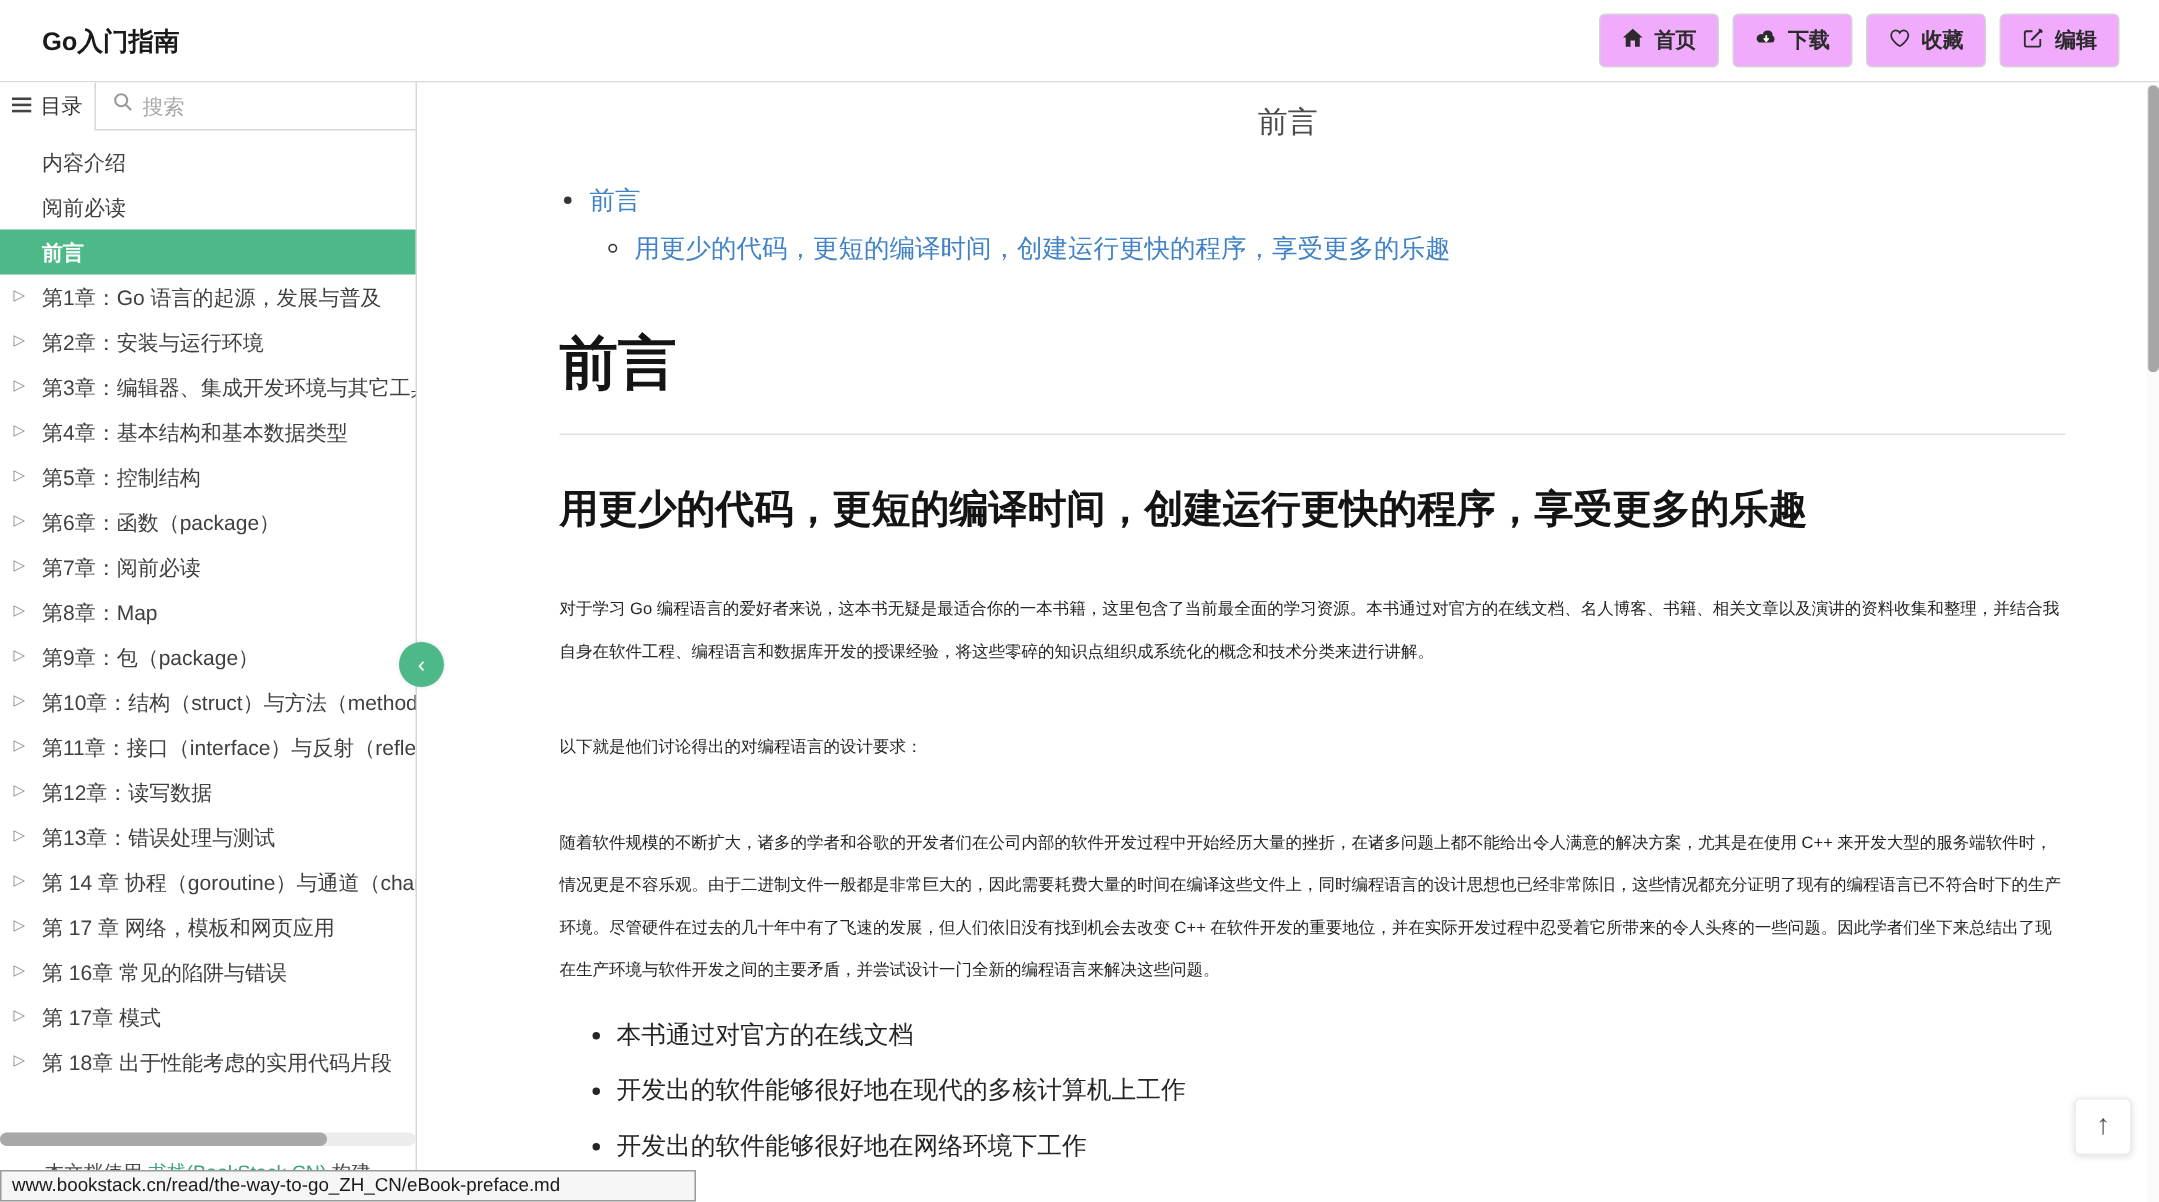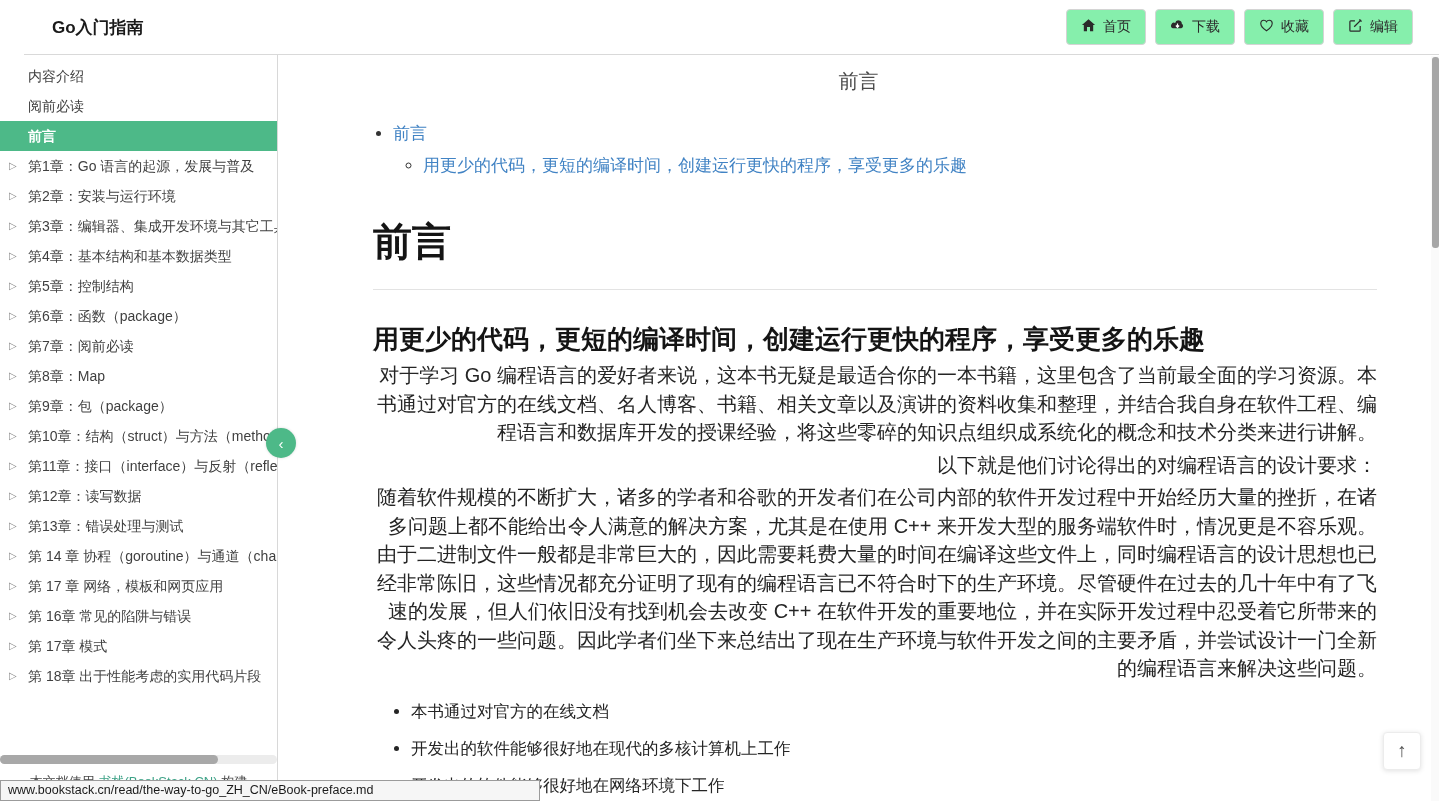--- a/index.html
+++ b/index.html
@@ -1,25 +1,25 @@
 <!DOCTYPE html>
 <html style="--accent: #4db988; --link: #4183c4;"><head>
 <meta charset="utf-8">
 <style>
   * { margin:0; padding:0; box-sizing:border-box; }
   html,body { width:1439px; height:801px; overflow:hidden; background:#fff;
     font-family:"Liberation Sans","DejaVu Sans",sans-serif; }
 
   
   .header { height:55px; border-bottom:1px solid #d9d9d9; display:flex;
-    align-items:center; justify-content:space-between; padding:0 26px 0 28px; background:#fff;margin-left:24px; }
+    align-items:center; justify-content:space-between; padding:0 26px 0 28px; background:#fff; }
   .header-title { font-size:17px; font-weight:bold; color:#1a1a1a; }
   .header-buttons { display:flex; gap:9px; }
   .hbtn { display:flex; align-items:center; gap:7px; border:1px solid #d4d4d4;
-    border-radius:4px; background:#86efac; padding:8px 14px; font-size:14px; color:#2b2b2b; cursor:pointer; }
+    border-radius:4px; background:#f0abfc; padding:8px 14px; font-size:14px; color:#2b2b2b; cursor:pointer;font-weight:bold; }
   .hbtn svg { width:15px; height:15px; }
 
   
   .layout { display:flex; height:746px; position:relative; }
 
   
   .sidebar { width:278px; min-width:278px; border-right:1px solid #d8d8d8;
     position:relative; background:#fff; }
   .side-tabbar { height:32px; display:flex; }
   .toc-tab { width:64px; display:flex; align-items:center; justify-content:center; gap:6px;
@@ -51,33 +51,33 @@
   .main { flex:1; position:relative; overflow:hidden; background:#fff; }
   .page-title { text-align:center; margin-top:13px; font-size:20px; color:#4a4a4a; }
   .content { padding:0 62px 0 95px; }
   .toc { margin-top:27px; padding-left:20px; font-size:17px; color:#333; }
   .toc a { color:var(--link); text-decoration:none; cursor:pointer; }
   .toc > li { margin-bottom:6px; }
   .toc ul { list-style:circle; padding-left:30px; margin-top:9px; }
   h1.article { font-size:39px; font-weight:bold; color:#141414; margin-top:38px;
     padding-bottom:20px; border-bottom:1px solid #e3e3e3; }
   h2.article { font-size:26px; font-weight:bold; color:#141414; margin-top:32px; }
-  p.article { font-size:20px; line-height:28.5px; color:#252525; margin-top:4px;text-align:right; }
+  p.article { font-size:11px; line-height:28.5px; color:#252525; margin-top:35px; }
   ul.points { margin-top:14px; padding-left:38px; font-size:16.5px; color:#252525; }
   ul.points li { margin-bottom:9px; line-height:28px; }
 
   
   .v-scrollbar { position:fixed; right:0; top:56px; width:8px; height:745px; background:#fafafa; }
   .v-thumb { position:absolute; top:1px; right:0; width:7px; height:191px; background:#a6a6a6;
     border-radius:3px; cursor:grab; }
   .back-top { position:fixed; right:18px; bottom:31px; width:38px; height:38px; background:#fff;
     border:1px solid #ececec; border-radius:4px; box-shadow:0 1px 5px rgba(0,0,0,.12);
     display:flex; align-items:center; justify-content:center; color:#555; font-size:19px;
     font-weight:bold; cursor:pointer; }
-  .status-tip { position:fixed; left:0; bottom:0; width:540px; border:1px solid #9b9b9b;
+  .status-tip { position:fixed; left:0; bottom:0; width:464px; border:1px solid #9b9b9b;
     background:#f6f6f6; font-size:12.5px; color:#1a1a1a; padding:2px 6px 3px 7px; z-index:30; }
 </style>
 </head>
 <body>
 
 <div class="header">
   <div class="header-title">Go入门指南</div>
   <div class="header-buttons">
     <button class="hbtn">
       <span><svg viewBox="0 0 16 16">
@@ -104,20 +104,37 @@
             <path d="M6.6 9.4 L14 2 M12.1 1.6 L14.4 3.9" stroke="#2b2b2b" stroke-width="1.4" fill="none"></path>
           </svg></span>
       <span>编辑</span>
     </button>
   </div>
 </div>
 
 <div class="layout">
 
   <div class="sidebar">
+    <div class="side-tabbar">
+      <div class="toc-tab">
+        <span><svg width="13" height="12" viewBox="0 0 13 12">
+              <rect y="1" width="13" height="1.7" fill="#444"></rect>
+              <rect y="5.1" width="13" height="1.7" fill="#444"></rect>
+              <rect y="9.2" width="13" height="1.7" fill="#444"></rect>
+            </svg></span>
+        <span>目录</span>
+      </div>
+      <div class="search-box">
+        <span><svg width="14" height="14" viewBox="0 0 14 14">
+              <circle cx="5.8" cy="5.8" r="4" fill="none" stroke="#9a9a9a" stroke-width="1.4"></circle>
+              <line x1="8.8" y1="8.8" x2="12.4" y2="12.4" stroke="#9a9a9a" stroke-width="1.4"></line>
+            </svg></span>
+        <input type="text" placeholder="搜索" style="">
+      </div>
+    </div>
 
     <div class="nav" id="nav-list">
         <div class="nav-item"><span>内容介绍</span></div>
         <div class="nav-item"><span>阅前必读</span></div>
         <div class="nav-item active"><span>前言</span></div>
         <div class="nav-item"><span class="caret">▷</span><span>第1章：Go 语言的起源，发展与普及</span></div>
         <div class="nav-item"><span class="caret">▷</span><span>第2章：安装与运行环境</span></div>
         <div class="nav-item"><span class="caret">▷</span><span>第3章：编辑器、集成开发环境与其它工具</span></div>
         <div class="nav-item"><span class="caret">▷</span><span>第4章：基本结构和基本数据类型</span></div>
         <div class="nav-item"><span class="caret">▷</span><span>第5章：控制结构</span></div>

